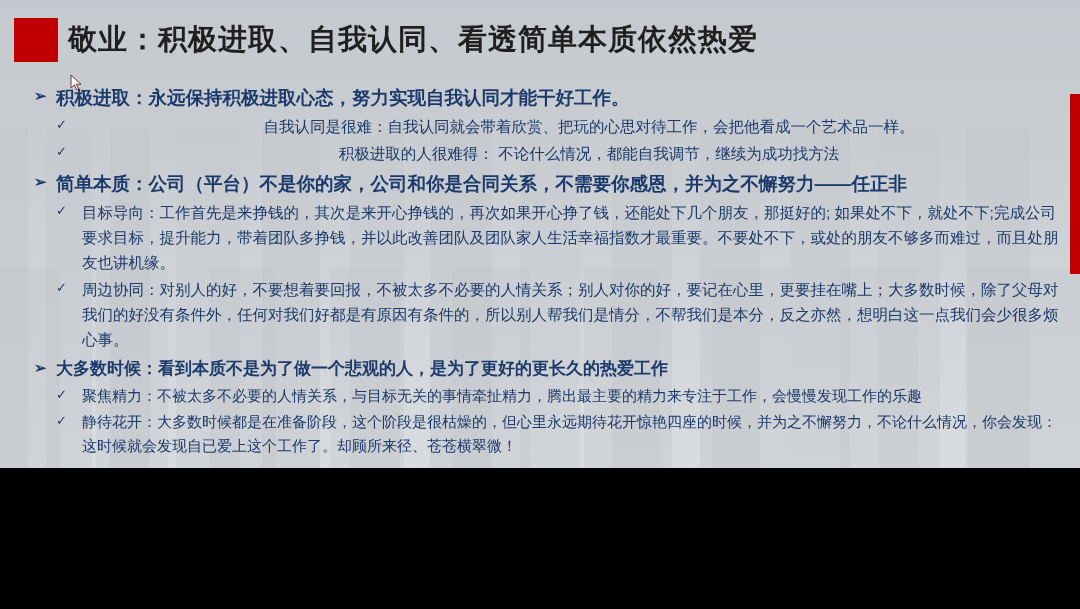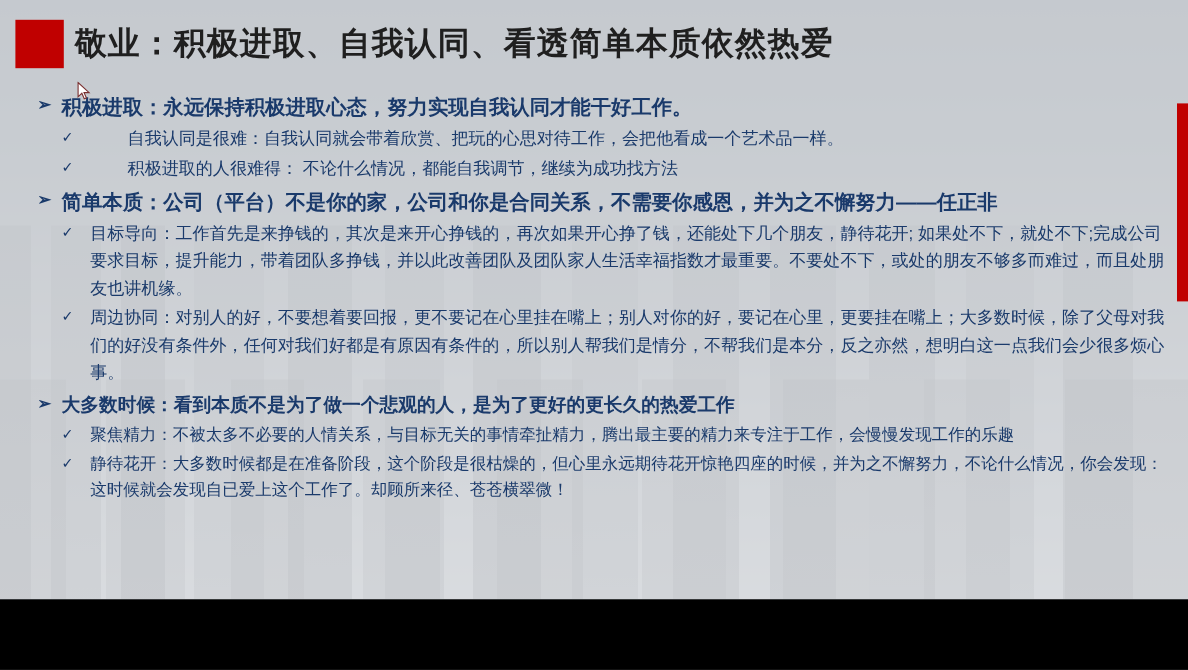--- a/index.html
+++ b/index.html
@@ -6,21 +6,21 @@
     margin: 0;
     padding: 0;
     background: #000;
   }
   body {
     font-family: "Liberation Sans", sans-serif;
   }
   .slide {
     position: relative;
     width: 1080px;
-    height: 545px;
+    height: 468px;
     overflow: hidden;
     background: linear-gradient(180deg, #2b3a4a 0%, #3b4a58 25%, #5a6570 55%, #737d87 78%, #8a939b 100%);
     text-decoration: underline;
   }
   
   .city {
     position: absolute;
     left: 0; right: 0; bottom: 0;
     height: 340px;
     background:
@@ -126,21 +126,21 @@
   .lvl2 .marker {
     color: #1a3a6b;
     width: 26px;
     margin-left: 22px;
     flex: none;
     font-size: 13px;
     line-height: 1.7;
   }
   .lvl2 .txt { flex: 1; }
   .lvl2.small { font-size: 15px; }
-  .sub-indent { padding-left: 34px; }
+  .sub-indent { padding-left: 34px; text-align: center; }
   .cursor {
     position: absolute;
     left: 70px;
     top: 74px;
     width: 14px;
     height: 18px;
   }
   .cursor svg { display: block; }
   .cursor2 {
     position: absolute;
@@ -178,25 +178,25 @@
         <span class="marker">✓</span>
         <span class="txt sub-indent">积极进取的人很难得：  不论什么情况，都能自我调节，继续为成功找方法</span>
       </div>
 
       <div class="lvl1">
         <span class="marker">➢</span>
         <span class="txt">简单本质：公司（平台）不是你的家，公司和你是合同关系，不需要你感恩，并为之不懈努力——任正非</span>
       </div>
       <div class="lvl2">
         <span class="marker">✓</span>
-        <span class="txt">目标导向：工作首先是来挣钱的，其次是来开心挣钱的，再次如果开心挣了钱，还能处下几个朋友，静待花开; 如果处不下，就处不下;完成公司要求目标，提升能力，带着团队多挣钱，并以此改善团队及团队家人生活幸福指数才最重要。不要处不下，或处的朋友不够多而难过，而且处朋友也讲机缘。</span>
-      </div>
-      <div class="lvl2">
-        <span class="marker">✓</span>
-        <span class="txt">周边协同：对别人的好，不要想着要回报，更不要记在心里挂在嘴上；别人对你的好，要记在心里，更要挂在嘴上；大多数时候，除了父母对我们的好没有条件外，任何对我们好都是有原因有条件的，所以别人帮我们是情分，不帮我们是本分，反之亦然，想明白这一点我们会少很多烦心事。</span>
+        <span class="txt">目标导向：工作首先是来挣钱的，其次是来开心挣钱的，再次如果开心挣了钱，还能处下几个朋友，那挺好的; 如果处不下，就处不下;完成公司要求目标，提升能力，带着团队多挣钱，并以此改善团队及团队家人生活幸福指数才最重要。不要处不下，或处的朋友不够多而难过，而且处朋友也讲机缘。</span>
+      </div>
+      <div class="lvl2">
+        <span class="marker">✓</span>
+        <span class="txt">周边协同：对别人的好，不要想着要回报，不被太多不必要的人情关系；别人对你的好，要记在心里，更要挂在嘴上；大多数时候，除了父母对我们的好没有条件外，任何对我们好都是有原因有条件的，所以别人帮我们是情分，不帮我们是本分，反之亦然，想明白这一点我们会少很多烦心事。</span>
       </div>
 
       <div class="lvl1" style="font-size:17px">
         <span class="marker">➢</span>
         <span class="txt">大多数时候：看到本质不是为了做一个悲观的人，是为了更好的更长久的热爱工作</span>
       </div>
       <div class="lvl2 small">
         <span class="marker">✓</span>
         <span class="txt">聚焦精力：不被太多不必要的人情关系，与目标无关的事情牵扯精力，腾出最主要的精力来专注于工作，会慢慢发现工作的乐趣</span>
       </div>

